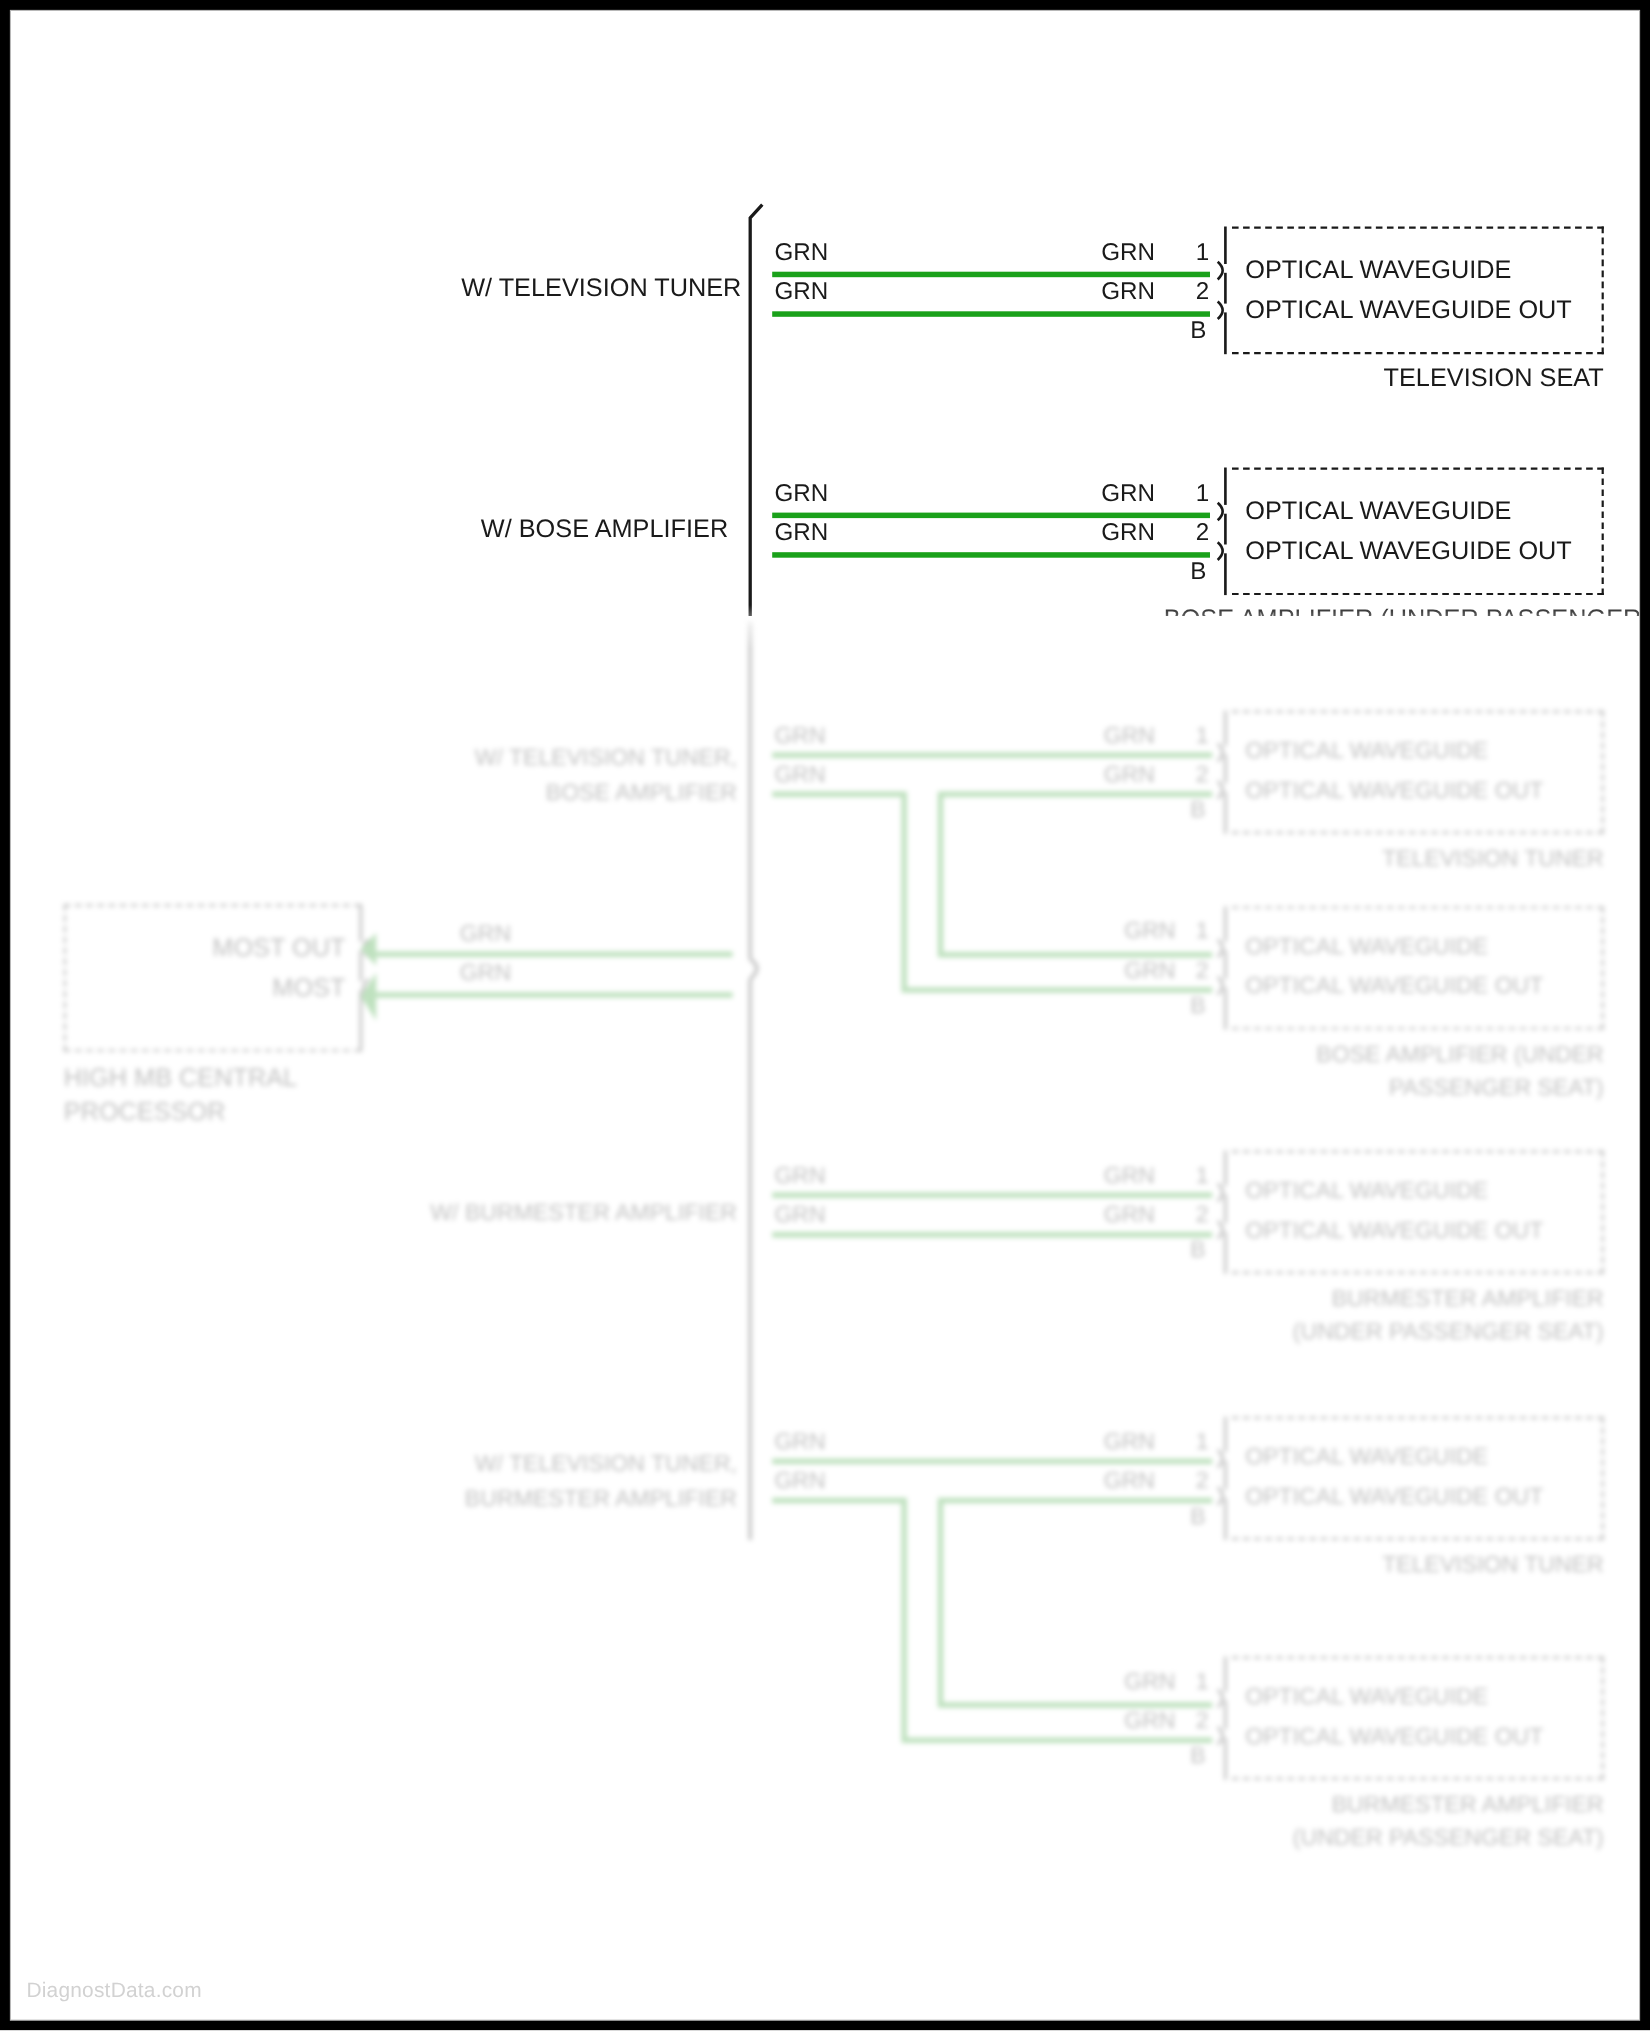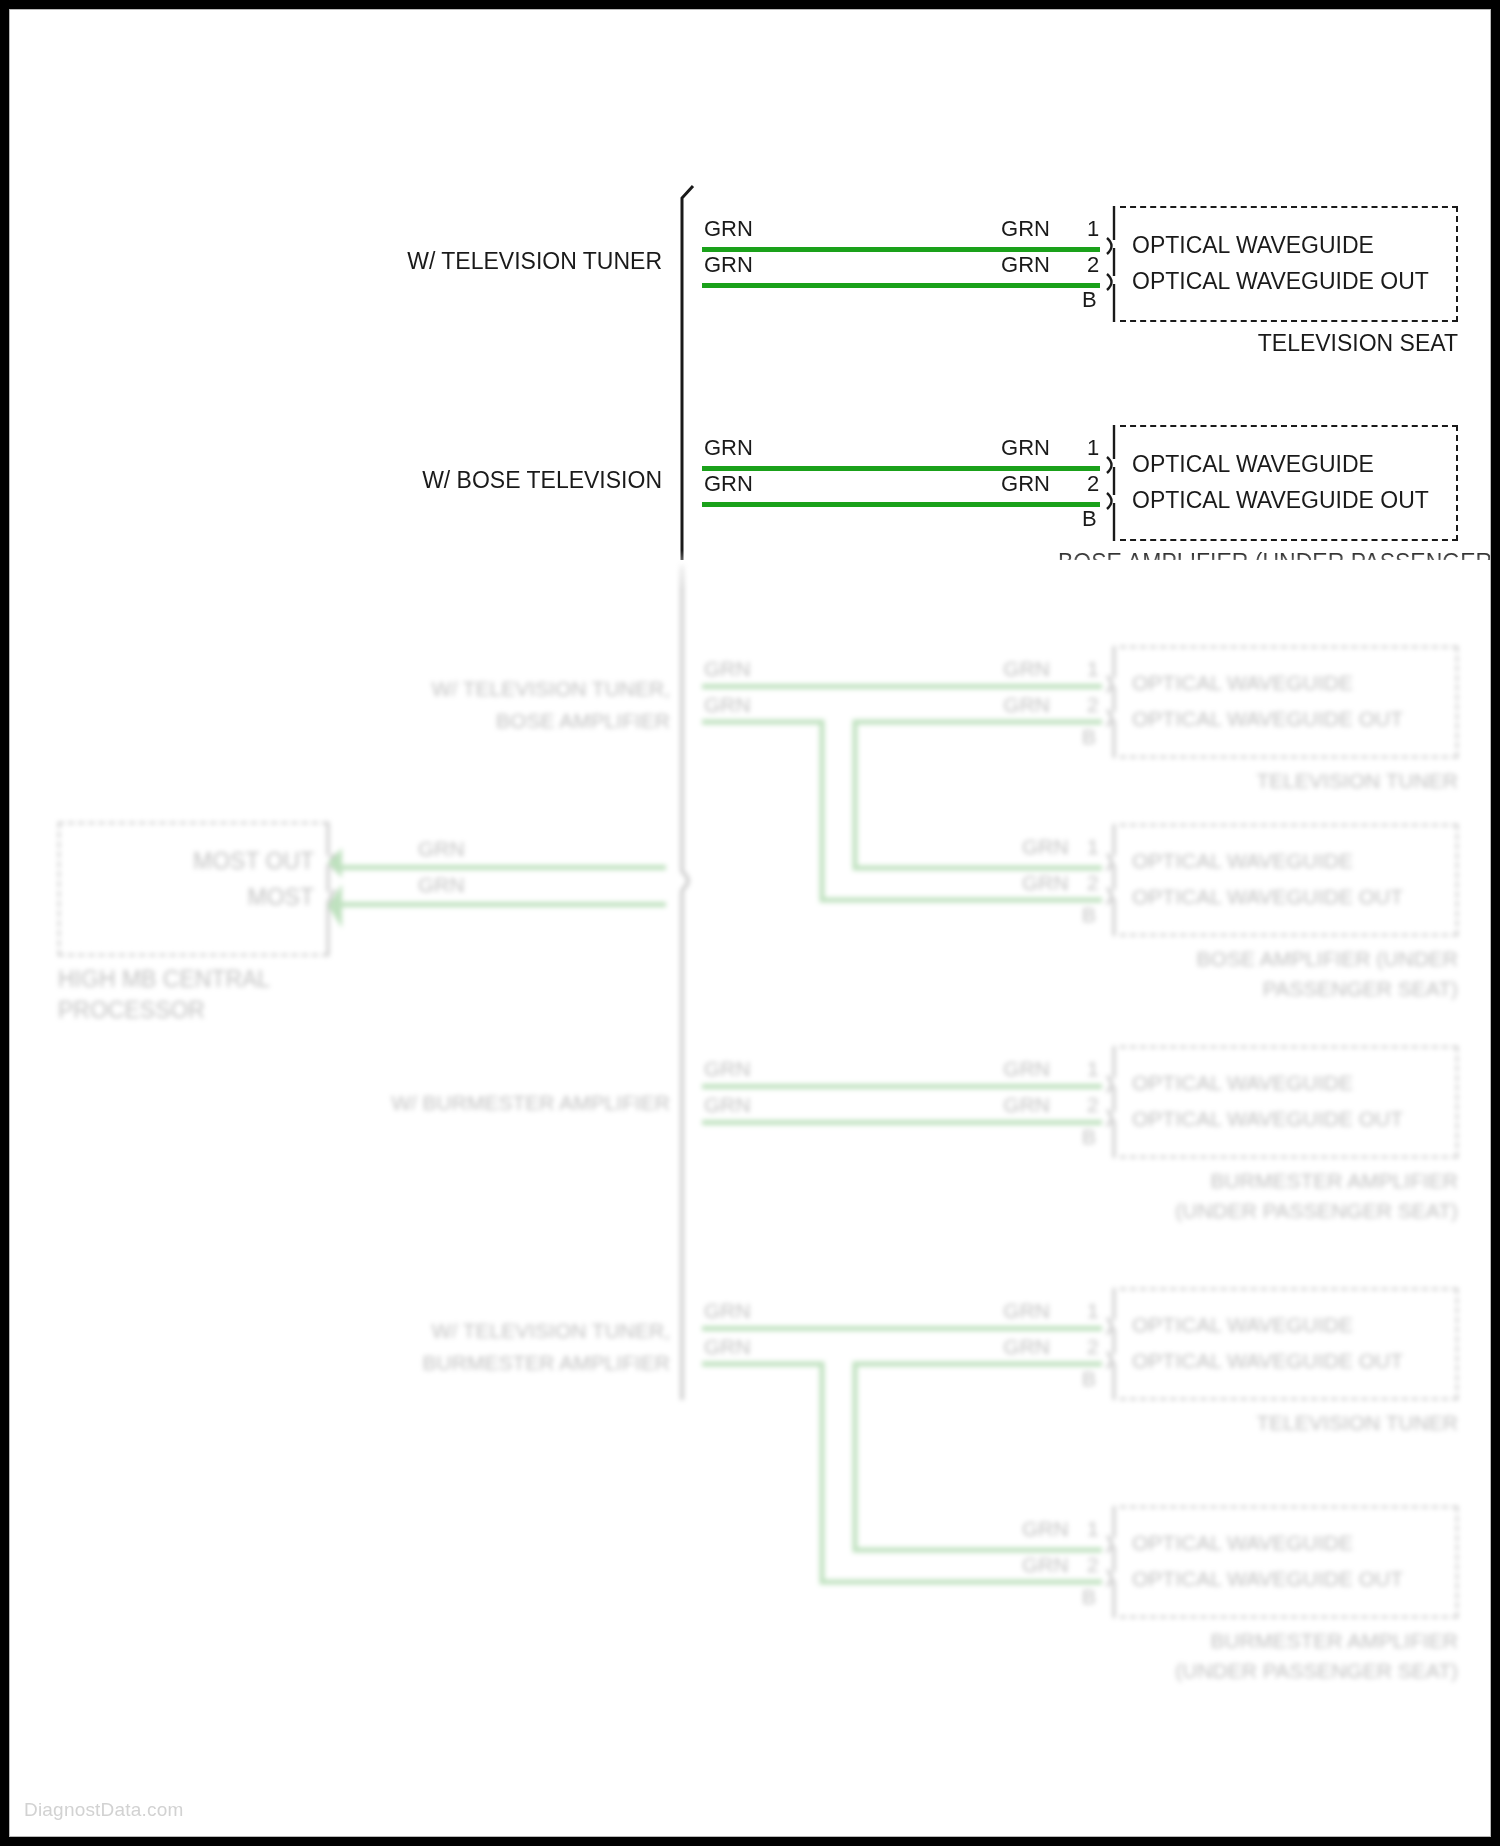--- a/index.html
+++ b/index.html
@@ -93,21 +93,21 @@
 <div id="page">
 
   <div id="canvas">
 
     <div class="layer" id="layer-sharp">
 
       <svg class="ovl">
         <path d="M 683 176 L 672 188 L 672 560" fill="none" stroke="#1a1a1a" stroke-width="3"></path>
       </svg>
 
-      <div class="txt t-big r" style="left:380px;top:240px;width:272px;">W/ TELEVISION TUNER</div>
+      <div class="txt t-big r" style="left:392px;top:240px;width:272px;">W/ TELEVISION TUNER</div>
 
       <div class="txt t-med" style="left:694px;top:208px;">GRN</div>
       <div class="txt t-med r" style="left:900px;top:208px;width:140px;">GRN</div>
       <div class="txt t-med" style="left:1077px;top:208px;">1</div>
       <div class="wire wire-h" style="left:692px;top:237px;width:398px;"></div>
 
       <div class="txt t-med" style="left:694px;top:244px;">GRN</div>
       <div class="txt t-med r" style="left:900px;top:244px;width:140px;">GRN</div>
       <div class="txt t-med" style="left:1077px;top:244px;">2</div>
       <div class="wire wire-h" style="left:692px;top:273px;width:398px;"></div>
@@ -119,21 +119,21 @@
         <path d="M1097 264 q9 8 0 16" fill="none" stroke="#1a1a1a" stroke-width="2.4"></path>
         <line x1="1104" y1="196" x2="1104" y2="230" stroke="#1a1a1a" stroke-width="2.4"></line>
         <line x1="1104" y1="238" x2="1104" y2="266" stroke="#1a1a1a" stroke-width="2.4"></line>
         <line x1="1104" y1="274" x2="1104" y2="312" stroke="#1a1a1a" stroke-width="2.4"></line>
       </svg>
       <div class="dbox" style="left:1110px;top:196px;width:338px;height:116px;border-left:none;"></div>
       <div class="txt t-big" style="left:1122px;top:224px;">OPTICAL WAVEGUIDE</div>
       <div class="txt t-big" style="left:1122px;top:260px;">OPTICAL WAVEGUIDE OUT</div>
       <div class="txt t-big r" style="left:1048px;top:322px;width:400px;">TELEVISION SEAT</div>
 
-      <div class="txt t-big r" style="left:380px;top:459px;width:272px;">W/ BOSE TELEVISION</div>
+      <div class="txt t-big r" style="left:380px;top:459px;width:272px;">W/ BOSE AMPLIFIER</div>
 
       <div class="txt t-med" style="left:694px;top:427px;">GRN</div>
       <div class="txt t-med r" style="left:900px;top:427px;width:140px;">GRN</div>
       <div class="txt t-med" style="left:1077px;top:427px;">1</div>
       <div class="wire wire-h" style="left:692px;top:456px;width:398px;"></div>
 
       <div class="txt t-med" style="left:694px;top:463px;">GRN</div>
       <div class="txt t-med r" style="left:900px;top:463px;width:140px;">GRN</div>
       <div class="txt t-med" style="left:1077px;top:463px;">2</div>
       <div class="wire wire-h" style="left:692px;top:492px;width:398px;"></div>

